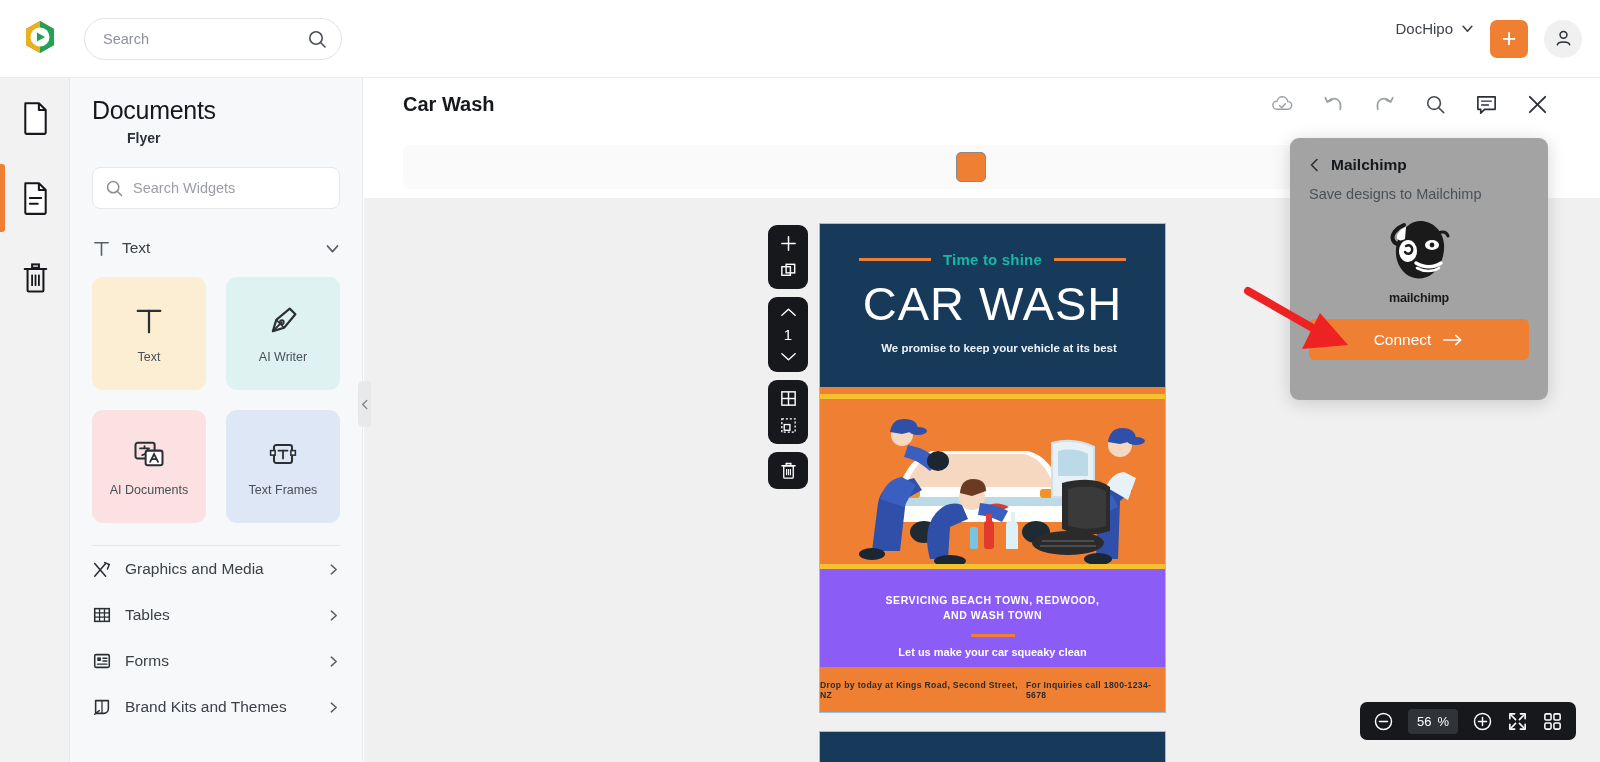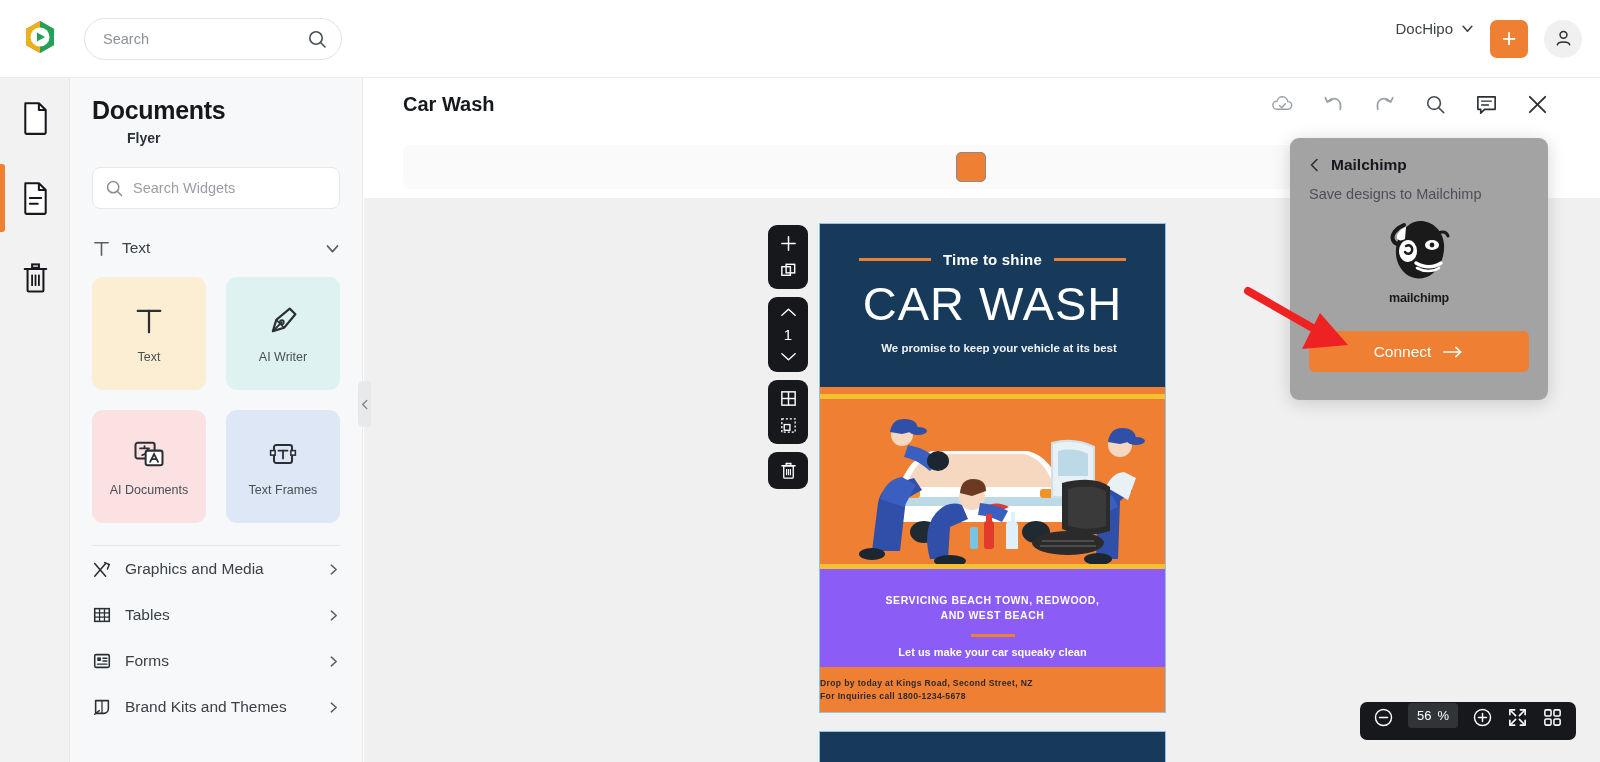--- a/index.html
+++ b/index.html
@@ -58,21 +58,21 @@
     content: ""; position: absolute; left: 0; top: 6px;
     width: 5px; height: 68px; background: #ef7f33; border-radius: 0 3px 3px 0;
   }
 
   
   .panel {
     position: absolute; left: 70px; top: 78px; width: 293px; height: 684px;
     background: #f7f8fa; border-right: 1px solid #e9eaec; z-index: 25;
     padding: 18px 22px 0 22px;
   }
-  .panel-title { font-size: 25px; font-weight: bold; color: #15181c; letter-spacing: -0.3px; }
+  .panel-title { font-size: 25px; font-weight: normal; color: #15181c; letter-spacing: -0.3px; }
   .panel-sub { font-size: 14px; color: #2c3137; margin-top: 5px; font-weight: 600; padding-left: 35px; }
   .widget-search {
     margin-top: 21px; height: 42px; background: #fff; border: 1px solid #e7e8ea;
     border-radius: 8px; display: flex; align-items: center; padding: 0 12px; gap: 9px;
   }
   .widget-search input {
     flex: 1; border: none; outline: none; font-size: 14.5px; color: #5a5f66;
     font-family: "Liberation Sans", sans-serif; background: transparent;
   }
   .widget-search input::placeholder { color: #9a9ea4; }
@@ -131,21 +131,21 @@
   }
   .page2 {
     position: absolute; left: 456px; top: 534px; width: 345px; height: 40px;
     background: #183a5a; outline: 1.5px solid #8fc4e8;
   }
 
   
   .f-top { position: absolute; left:0; top:0; width:100%; height: 170px; background:#183a5a; }
   .rule-row { position:absolute; left:0; top: 27px; width:100%; display:flex; align-items:center; justify-content:center; gap:12px; }
   .rule { width: 72px; height: 3px; background: #ef7f33; }
-  .eyebrow { font-size: 15px; font-weight: bold; color:#ffffff; letter-spacing:.2px; white-space:nowrap; }
+  .eyebrow { font-size: 15px; font-weight: bold; color:#14b8a6; letter-spacing:.2px; white-space:nowrap; }
   .headline {
     position:absolute; left:0; top: 56px; width:100%; text-align:center;
     font-size: 47px; color:#fff; letter-spacing: 1px; line-height:1;
     font-family: "Liberation Sans", sans-serif; font-weight: 400;
   }
   .subhead {
     position:absolute; left:0; top: 118px; width:100%; text-align:center;
     font-size: 11.5px; font-weight:bold; color:#eef3f7;padding-left:13px;
   }
   .bar-orange { position:absolute; left:0; top:163px; width:100%; height:7px; background:#ef7f33; }
@@ -157,21 +157,21 @@
     position:absolute; left:0; top:24px; width:100%; text-align:center;
     font-size: 10.5px; font-weight:bold; color:#fff; letter-spacing:.55px; line-height:1.45;
   }
   .mini-rule { position:absolute; left:50%; top:65px; transform:translateX(-50%); width:44px; height:3px; background:#ef7f33; }
   .tagline {
     position:absolute; left:0; top:77px; width:100%; text-align:center;
     font-size: 11px; font-weight:bold; color:#fff;
   }
   .f-foot {
     position:absolute; left:0; top:443px; width:100%; height:45px; background:#ef7f33;
-    display:flex; flex-direction:column; justify-content:center; gap:3px;
+    display:flex; align-items:center; justify-content:center; gap:3px;
   }
   .f-foot div { font-size: 8.6px; color:#2b2b2b; letter-spacing:.35px; font-weight:600; }
 
   
   .page-tools {
     position: absolute; left: 768px; top: 225px; width: 40px; z-index: 20;
     display: flex; flex-direction: column; gap: 8px; align-items: center;
   }
   .pt-group {
     width: 40px; background: #16181c; border-radius: 9px;
@@ -186,32 +186,32 @@
     position: absolute; left: 1290px; top: 138px; width: 258px; height: 262px;
     background: #a3a3a3; border-radius: 9px;
     box-shadow: 0 3px 18px rgba(0,0,0,.17); z-index: 60; padding: 18px 19px;
   }
   .mc-head { display: flex; align-items: center; gap: 11px; }
   .mc-title { font-size: 15.5px; font-weight: bold; color: #15181c; }
   .mc-sub { margin-top: 12px; font-size: 14.5px; color: #4b5057; }
   .mc-logo-wrap { margin-top: 11px; display: flex; flex-direction: column; align-items: center; gap: 4px; }
   .mc-word { font-size: 12.5px; font-weight: bold; color: #1a1a1a; letter-spacing: -.2px; }
   .mc-connect {
-    margin-top: 26px; width: 100%; height: 41px; background: #ef7f33;
+    margin-top: 14px; width: 100%; height: 41px; background: #ef7f33;
     border: none; border-radius: 6px; color: #fff; font-size: 15.5px;
     font-family: "Liberation Sans", sans-serif; cursor: pointer;
     display: flex; align-items: center; justify-content: center; gap: 11px;
   }
   .red-arrow { position: absolute; left: 1240px; top: 283px; z-index: 70; pointer-events: none; }
 
   
   .zoombar {
     position: absolute; right: 24px; bottom: 22px; height: 38px;
-    background: #16181c; border-radius: 7px; display: flex; align-items: flex-end;
-    gap: 14px; padding: 12px 13px; z-index: 50;
+    background: #16181c; border-radius: 7px; display: flex; align-items: center;
+    gap: 14px; padding: 3px 13px; z-index: 50;
   }
   .zoom-val {
     background: #303338; border-radius: 4px; color: #fff; font-size: 13px;
     padding: 5px 9px; display: flex; gap: 6px; cursor: pointer;
   }
   .zoom-ic { cursor: pointer; display:flex; }
 </style>
 </head>
 <body>
 
@@ -506,21 +506,21 @@
           <path d="M190 122 q6 -2 8 4 v24 h-12 v-24 q1 -5 4 -4 z" fill="#dff1f8"></path>
           <rect x="191" y="113" width="4" height="9" fill="#dff1f8"></rect>
         </svg>
       </div>
 
       <div class="bar-yellow2"></div>
 
       <div class="f-bottom">
         <div class="servicing">
           <span>SERVICING BEACH TOWN, REDWOOD,</span><br>
-          <span>AND WEST BEACH</span>
+          <span>AND WASH TOWN</span>
         </div>
         <div class="mini-rule"></div>
         <div class="tagline">Let us make your car squeaky clean</div>
       </div>
 
       <div class="f-foot">
         <div>Drop by today at Kings Road, Second Street, NZ</div>
         <div>For Inquiries call 1800-1234-5678</div>
       </div>
     </div>

